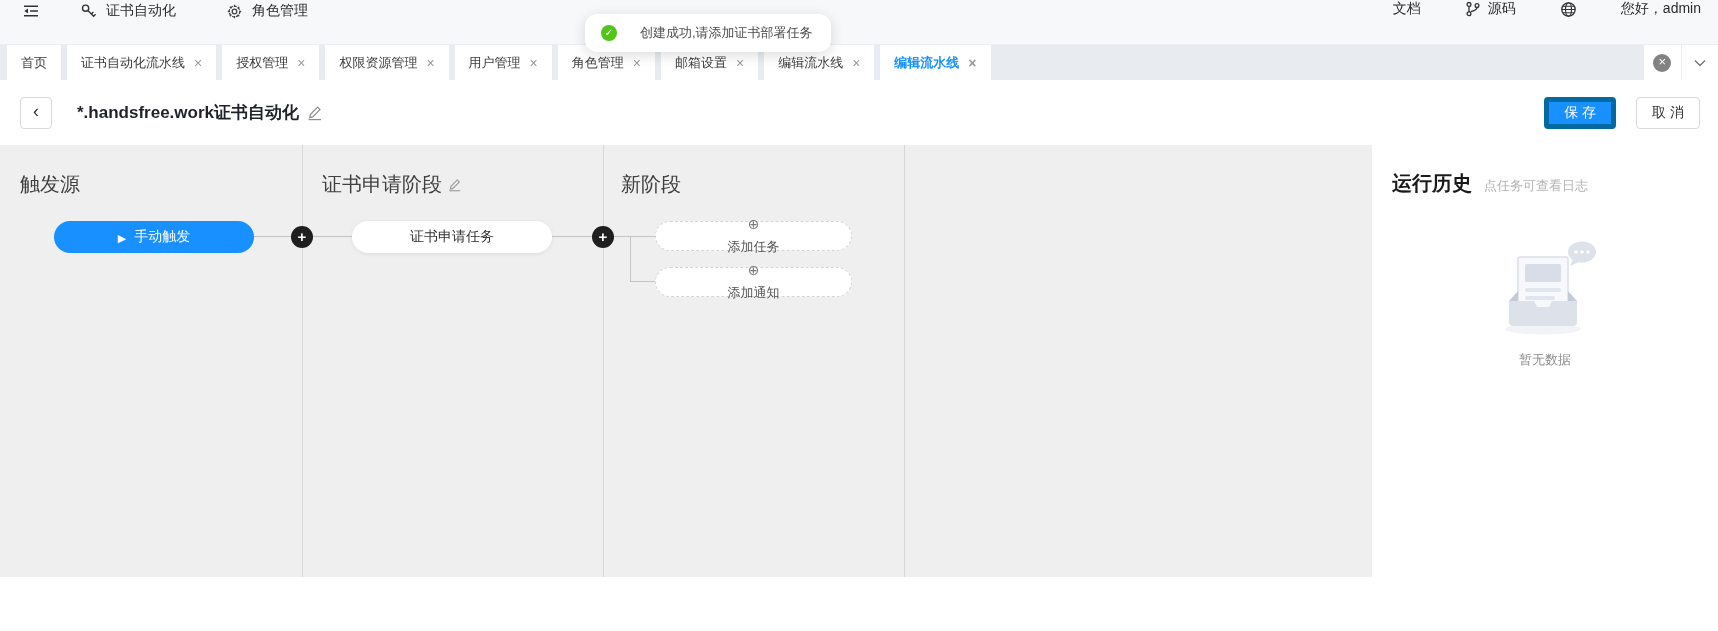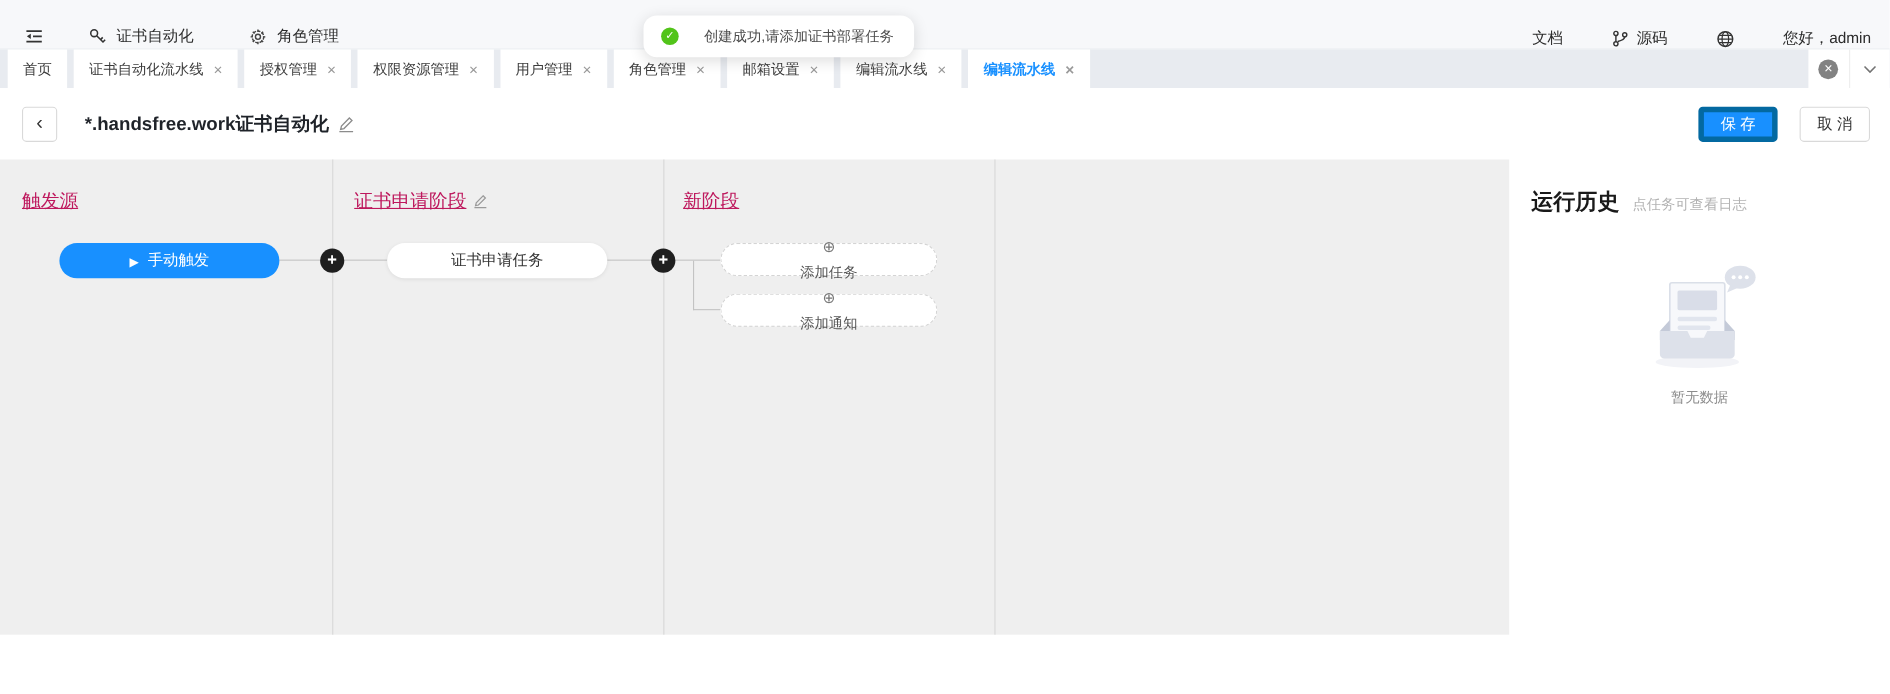--- a/index.html
+++ b/index.html
@@ -1,21 +1,21 @@
 <!DOCTYPE html>
 <html><head>
 <meta charset="utf-8">
 <style>
   * { margin:0; padding:0; box-sizing:border-box; }
   html,body { width:1718px; height:631px; overflow:hidden; background:#fff;
     font-family:"Liberation Sans","DejaVu Sans",sans-serif; color:#262626; }
 
   
   .navbar { height:45px; background:#f7f8fa; border-bottom:1px solid #eceef2;
-    display:flex; align-items:flex-end; padding:0 17px 0 20px; }
+    display:flex; align-items:flex-start; padding:0 17px 0 20px; }
   .nav-left { display:flex; align-items:center; gap:0; }
   .collapse-btn { width:22px; height:22px; display:flex; align-items:center; justify-content:center; cursor:pointer; }
   .nav-item { display:flex; align-items:center; gap:9px; font-size:14px; color:#2b2b2b; cursor:pointer; }
   .nav-item + .nav-item { margin-left:50px; }
   .nav-left .nav-item:first-of-type { margin-left:38px; }
   .nav-right { margin-left:auto; display:flex; align-items:center; gap:44px; font-size:14px; color:#2b2b2b; }
   .nav-link { cursor:pointer; display:flex; align-items:center; gap:8px; }
   .icon-svg { display:inline-block; vertical-align:middle; }
 
   
@@ -48,21 +48,21 @@
   .btn { height:32px; border-radius:4px; font-size:14px; padding:0 15px; cursor:pointer;
     display:flex; align-items:center; justify-content:center; white-space:nowrap; }
   .btn-primary { background:#1890ff; color:#fff; border:5px solid #0369a1; }
   .btn-plain { background:#fff; color:#333; border:1px solid #d9d9d9; margin-left:20px; }
   .spacer { flex:1; }
 
   
   .main { display:flex; height:486px; background:#fff; }
   .canvas { position:relative; width:1372px; height:432px; background:#efefef; flex:none; }
   .divider { position:absolute; top:0; bottom:0; width:1px; background:#d8d8d8; }
-  .col-label { position:absolute; top:26px; font-size:17px; color:#be185d; display:flex; align-items:center; gap:6px;text-decoration:underline; }
+  .col-label { position:absolute; top:26px; font-size:20px; color:#404040; display:flex; align-items:center; gap:6px; }
 
   .conn { position:absolute; height:1px; background:#c3c3c3; }
   .vconn { position:absolute; width:1px; background:#c3c3c3; }
 
   .node { position:absolute; top:76px; height:32px; border-radius:16px; display:flex;
     align-items:center; justify-content:center; font-size:14px; cursor:pointer; }
   .node-trigger { left:54px; width:200px; background:#1890ff; color:#fff; gap:8px; }
   .node-trigger .play::before { content:"▶"; font-size:11px; color:#fff; }
   .node-task { left:352px; width:200px; background:#fff; color:#333; box-shadow:0 1px 4px rgba(0,0,0,.08); }
 

